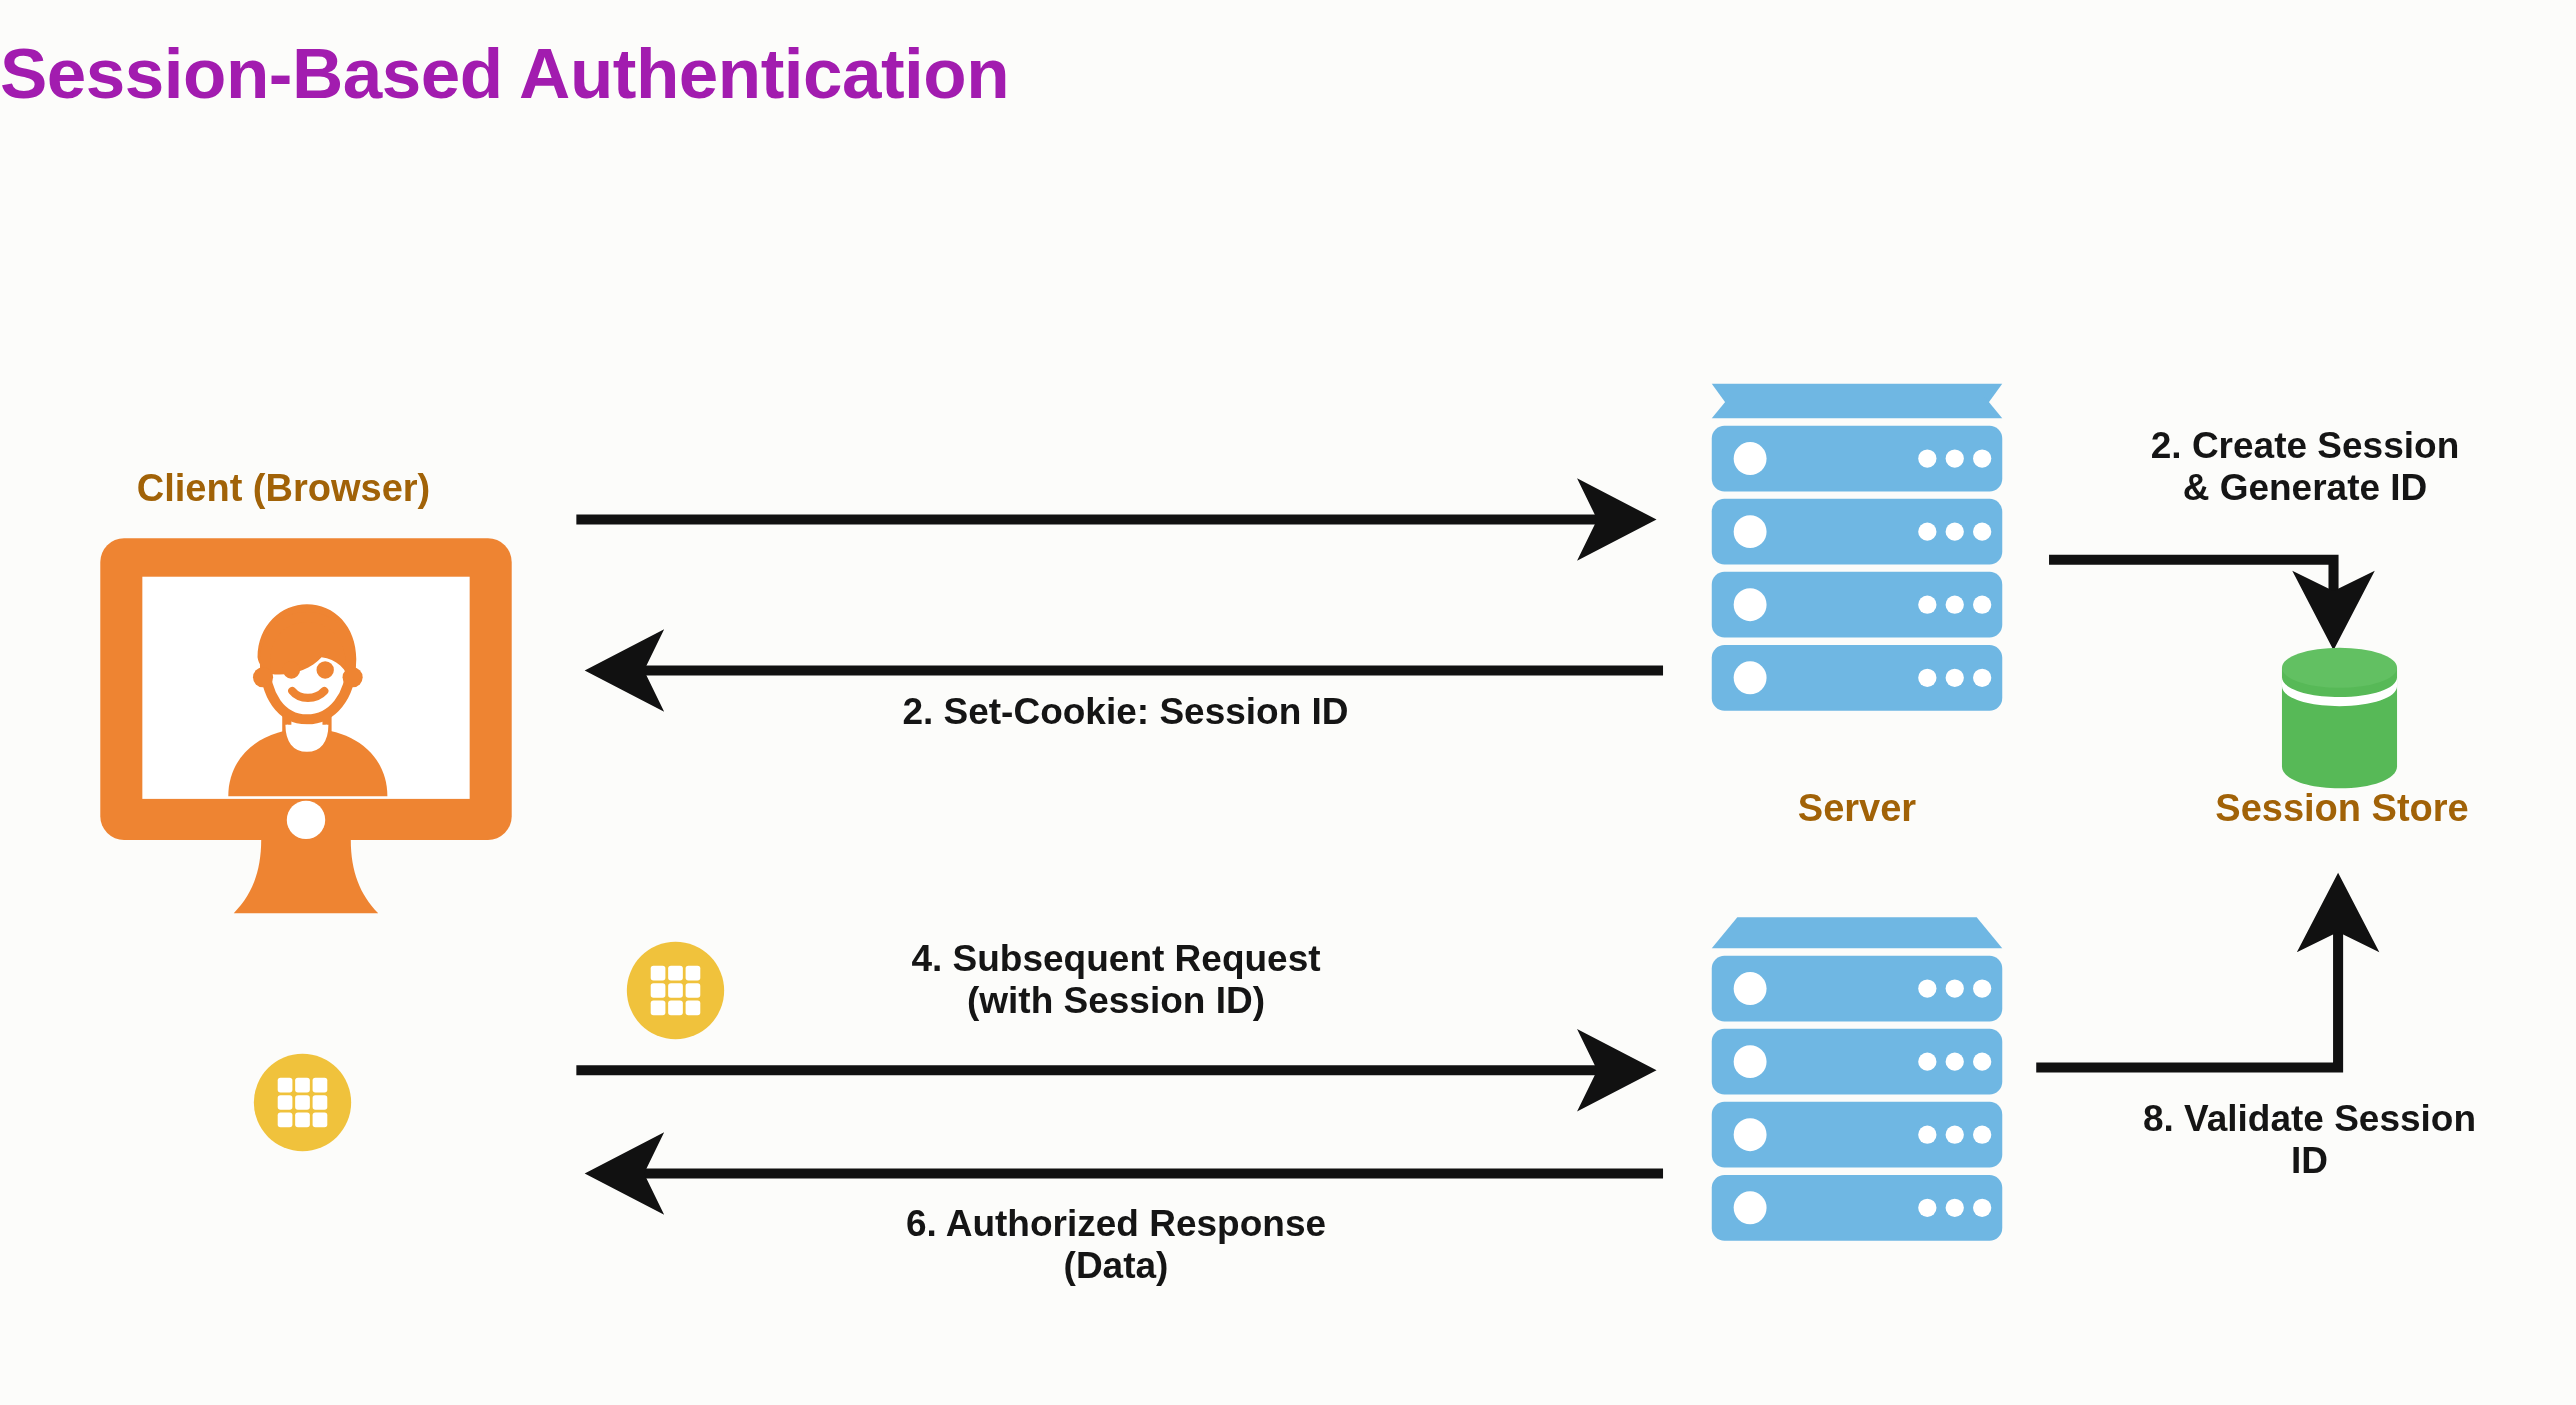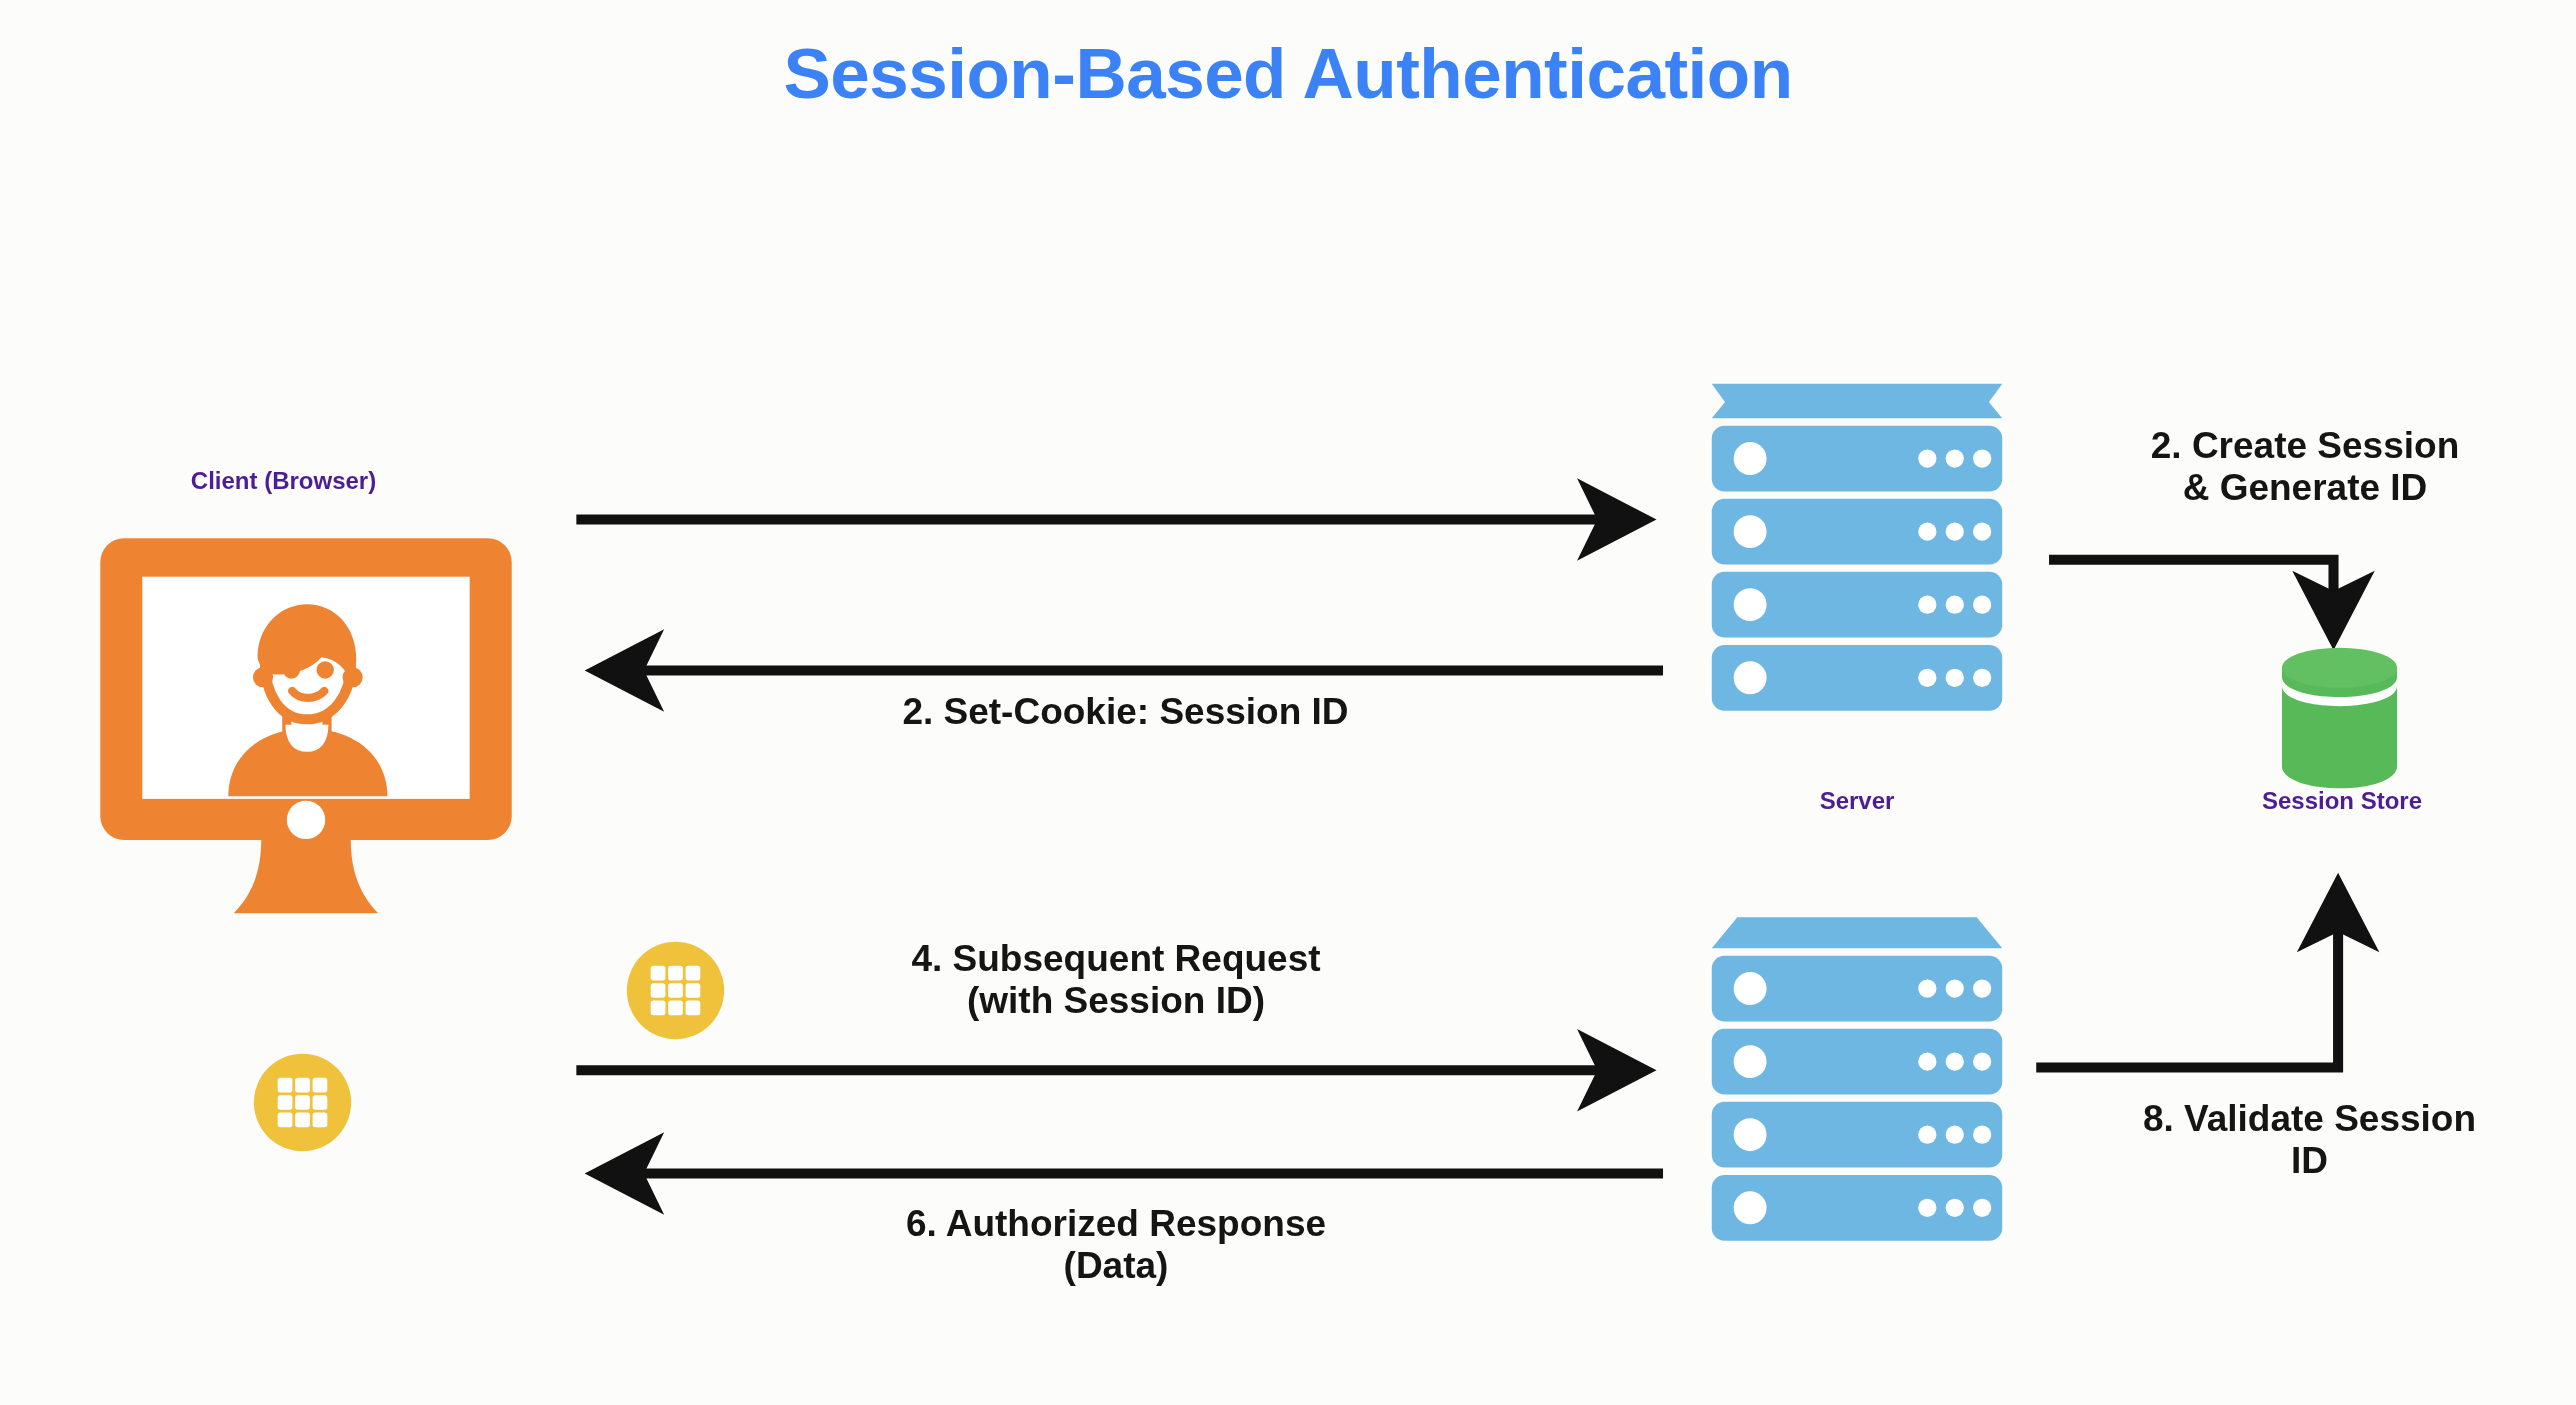--- a/index.html
+++ b/index.html
@@ -8,42 +8,42 @@
     background:#FCFCFA;
     font-family:"Liberation Sans", sans-serif;
     color:#111111;
     overflow:hidden;
     position:relative;
   }
   #stage{position:absolute;left:0;top:0;width:2576px;height:1405px;}
 
   .title{
     position:absolute;left:0;top:33px;width:2576px;
-    text-align:center;
+    text-align:left;
     font-size:71px;
     font-weight:bold;
     letter-spacing:-0.5px;
-    color:#3b82f6;
+    color:#a21caf;
   }
 
   .lbl{
     position:absolute;
     font-size:37px;
     font-weight:bold;
     color:#151515;
     text-align:center;
     line-height:1.13;
     white-space:pre-line;
   }
 
   .node-label{
     position:absolute;
-    font-size:24px;
+    font-size:38px;
     font-weight:bold;
-    color:#4c1d95;
+    color:#a16207;
     text-align:center;
     line-height:1.15;
     white-space:pre-line;
   }
 
   svg.layer{position:absolute;left:0;top:0;width:2576px;height:1405px;overflow:visible;}
 
   .icon-abs{position:absolute;}
 </style>
 </head>

